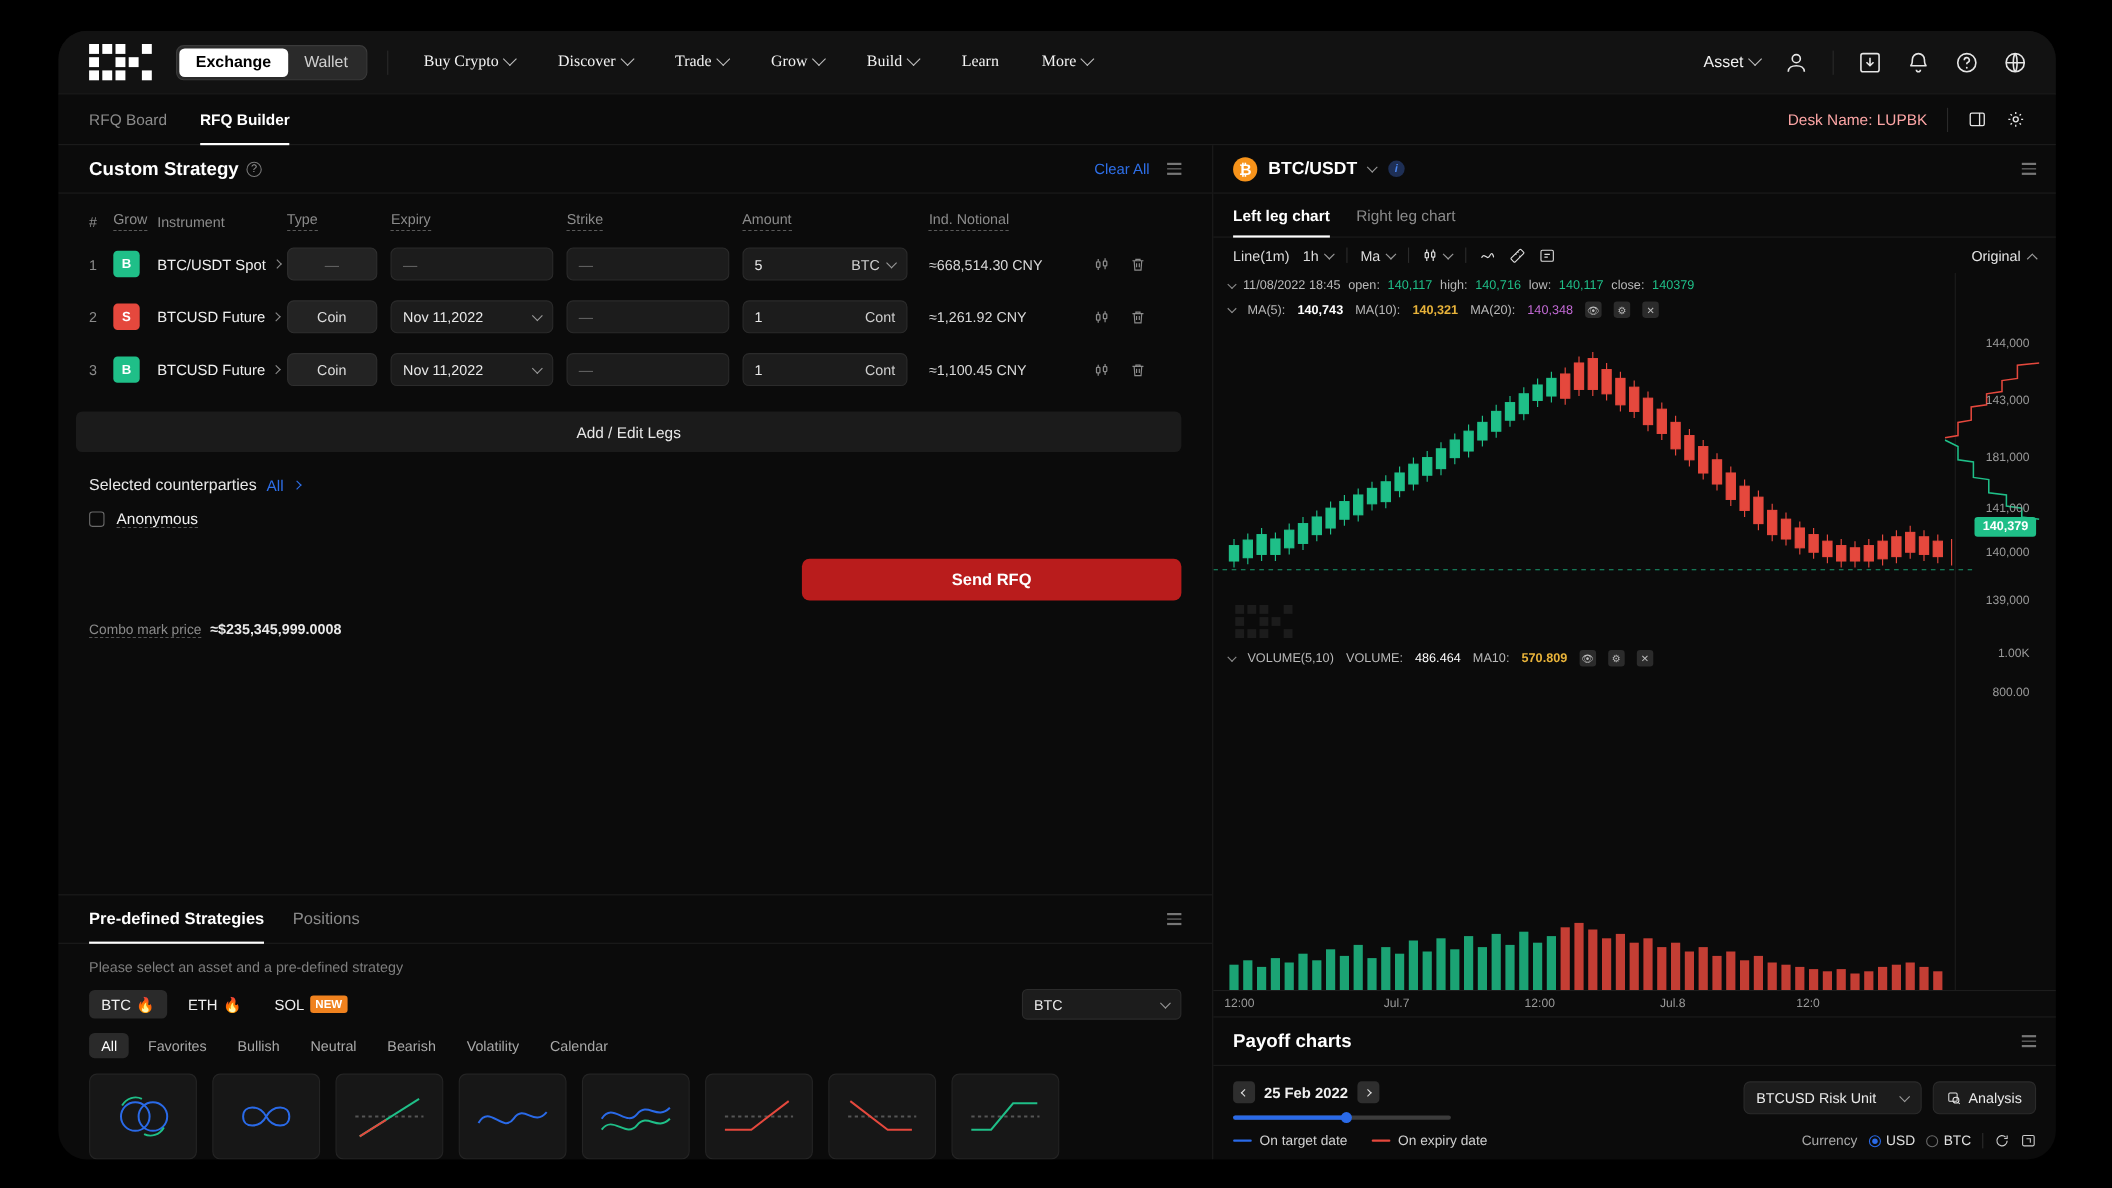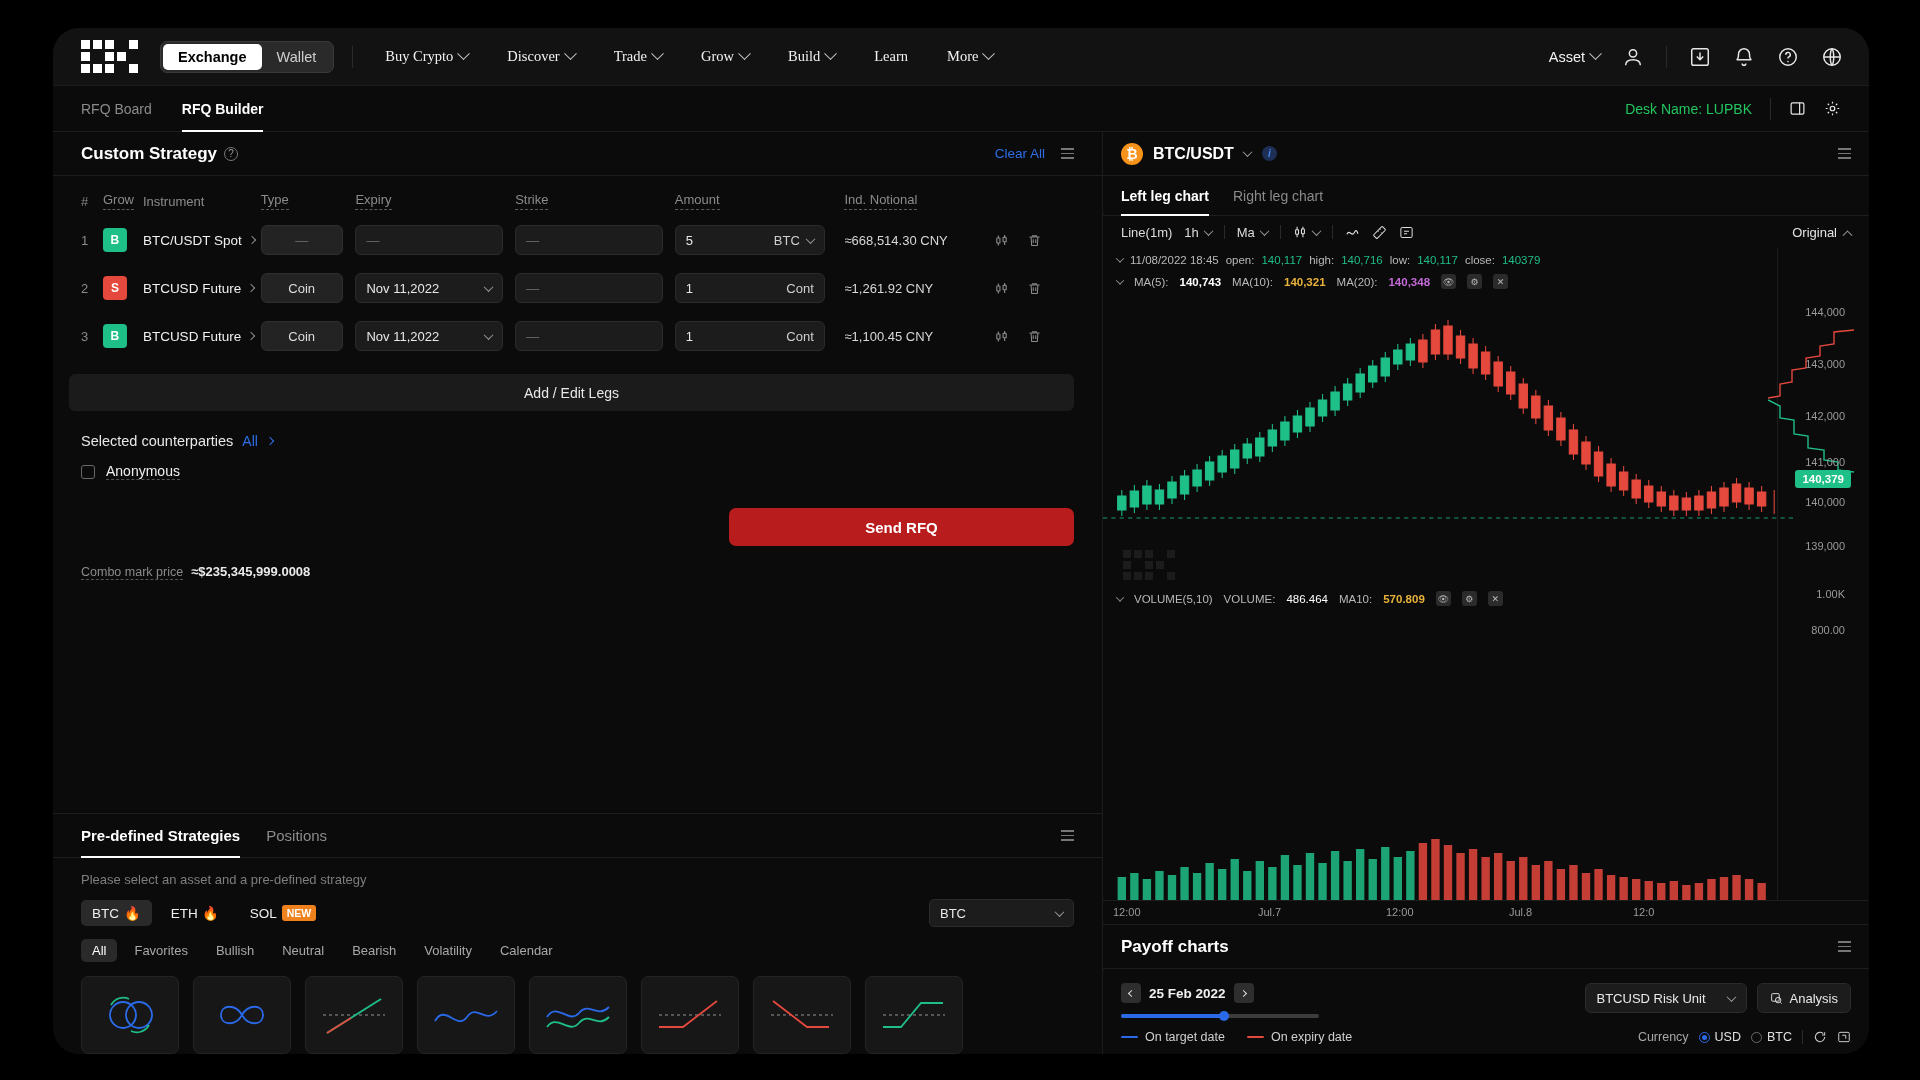--- a/index.html
+++ b/index.html
@@ -62,21 +62,21 @@
   .subtab {
     font-size: 14px; color: #8b8b8b; margin-right: 30px; cursor: pointer;
     height: 46px; display: flex; align-items: center; position: relative;
   }
   .subtab.on { color: #fff; font-weight: 600; }
   .subtab.on::after {
     content:""; position: absolute; left: 0; right: 0; bottom: 0;
     height: 2px; background: #fff;
   }
   .desk { margin-left: auto; display: flex; align-items: center; gap: 18px; }
-  .deskname { font-size: 14px; color: #22c55e; }
+  .deskname { font-size: 14px; color: #fca5a5; }
 
   
   .body { flex: 1; display: flex; min-height: 0; }
   .left { width: 1050px; flex: 0 0 1050px; display: flex; flex-direction: column;
           border-right: 1px solid #1d1d1d; min-height: 0; }
   .right { flex: 1; display: flex; flex-direction: column; min-height: 0; }
 
   
   .panelhead {
     height: 44px; display: flex; align-items: center; padding: 0 28px;
@@ -765,21 +765,21 @@
           <span>close:</span>
           <span style="color:#1fbf88">140379</span>
         </div>
         <div class="ohlc2">
           <i class="chev-sm"></i>
           <span>MA(5):</span>
           <span style="color:#fff;font-weight:700">140,743</span>
           <span>MA(10):</span>
           <span style="color:#e8b33a;font-weight:700">140,321</span>
           <span>MA(20):</span>
-          <span style="color:#c36ad6;font-weight:700">140,348</span>
+          <span style="color:#c36ad6;font-weight:400">140,348</span>
           <span class="mini">👁</span>
           <span class="mini">⚙</span>
           <span class="mini">✕</span>
         </div>
 
         <svg style="position:absolute;left:0;top:46px;width:calc(100% - 76px);height:290px" viewBox="0 0 660 290" preserveAspectRatio="none">
           <g stroke="#1fbf88" fill="#1fbf88" stroke-width="1">
             <path d="M18 196v26M30 191v28M42 186v30M54 190v26M66 182v28M78 176v30M90 170v28M102 162v30M114 156v28M126 150v30M138 144v26M150 138v30M162 130v28M174 122v30M186 116v28M198 108v30M210 100v28M222 92v30M234 84v28M246 74v30M258 66v28M270 58v30M282 50v26M294 44v28"></path>
             <rect x="14" y="202" width="8" height="14"></rect>
               <rect x="26" y="197" width="8" height="16"></rect>
@@ -939,21 +939,21 @@
           </g>
         </svg>
 
         <div class="priceaxis">
           <svg style="position:absolute;left:-10px;top:40px;width:86px;height:200px" viewBox="0 0 86 200" preserveAspectRatio="none">
             <path d="M0 110 L12 108 L12 96 L24 94 L24 82 L38 80 L38 70 L52 68 L52 58 L66 56 L66 44 L86 42" stroke="#e5483d" fill="none" stroke-width="1.4"></path>
             <path d="M0 112 L12 118 L12 130 L26 132 L26 146 L40 148 L40 160 L56 162 L56 172 L70 174 L70 182 L86 184" stroke="#1fbf88" fill="none" stroke-width="1.4"></path>
           </svg>
           <div class="pl" style="top:58px">144,000</div>
           <div class="pl" style="top:110px">143,000</div>
-          <div class="pl" style="top:162px">142,000</div>
+          <div class="pl" style="top:162px">181,000</div>
           <div class="pl" style="top:208px">141,000</div>
           <div class="pl" style="top:248px">140,000</div>
           <div class="pl" style="top:292px">139,000</div>
           <div class="pricetag" style="top:222px">140,379</div>
           <div class="pl" style="top:340px">1.00K</div>
           <div class="pl" style="top:376px">800.00</div>
         </div>
       </div>
 
       <div class="timeaxis">

